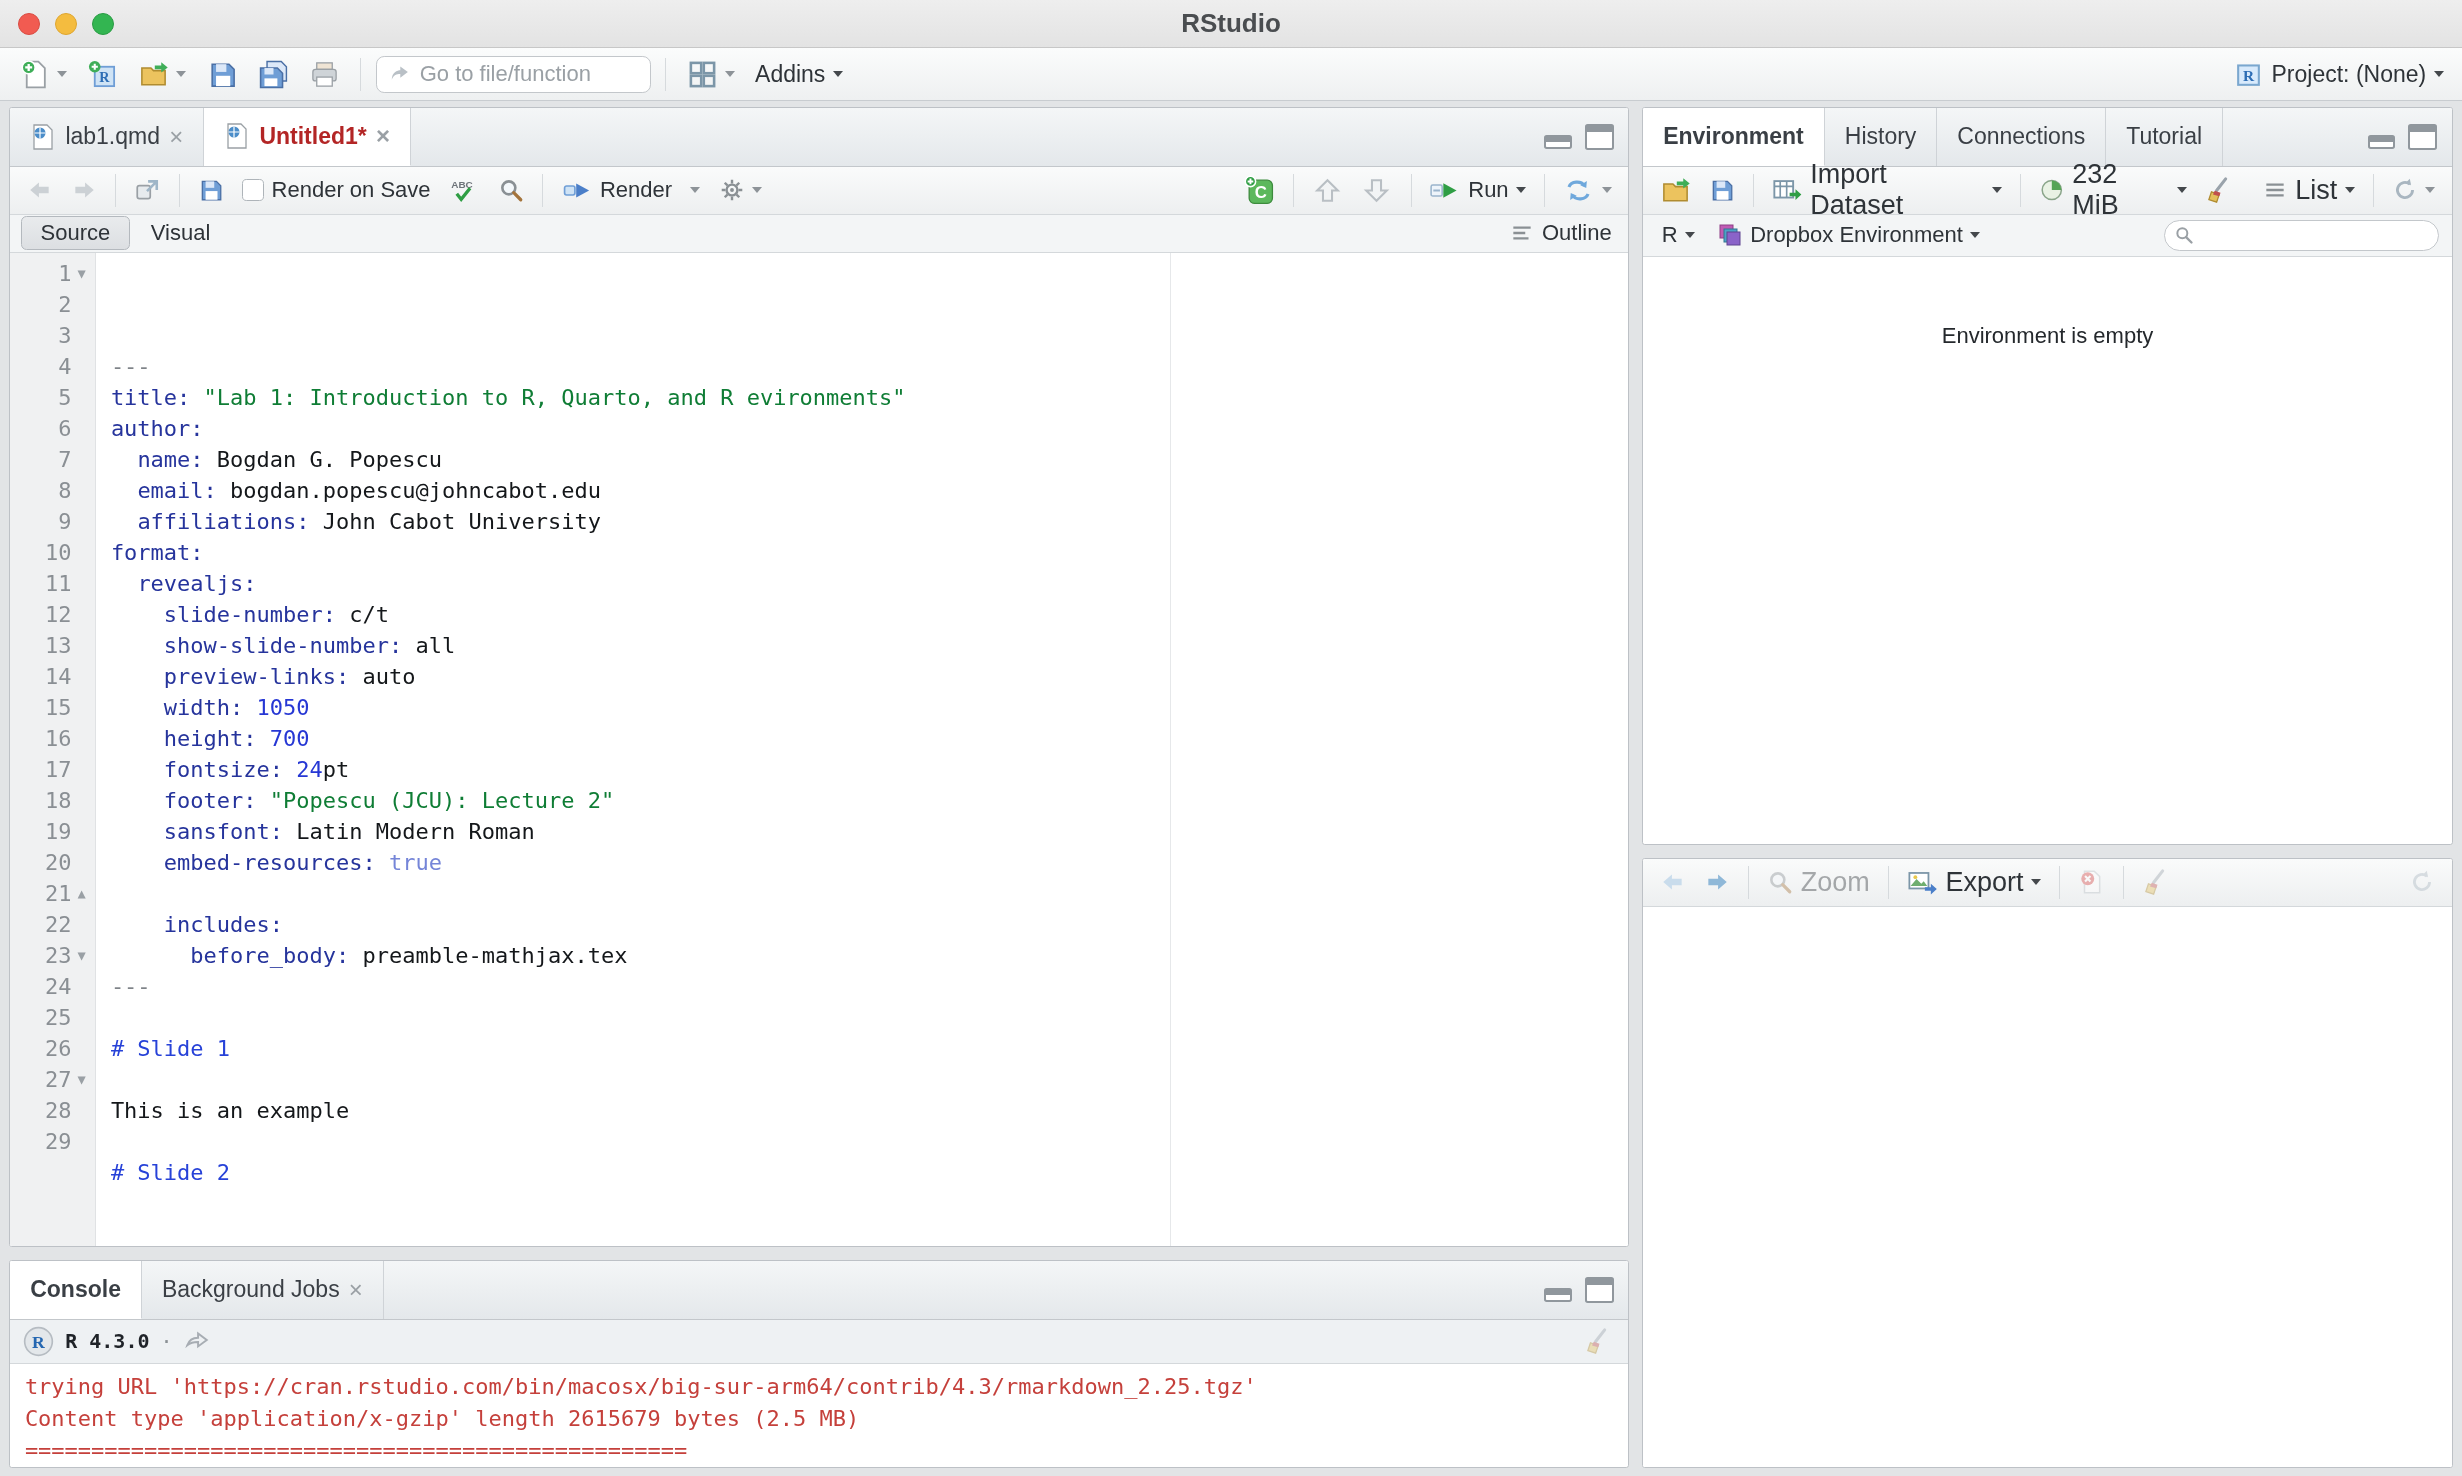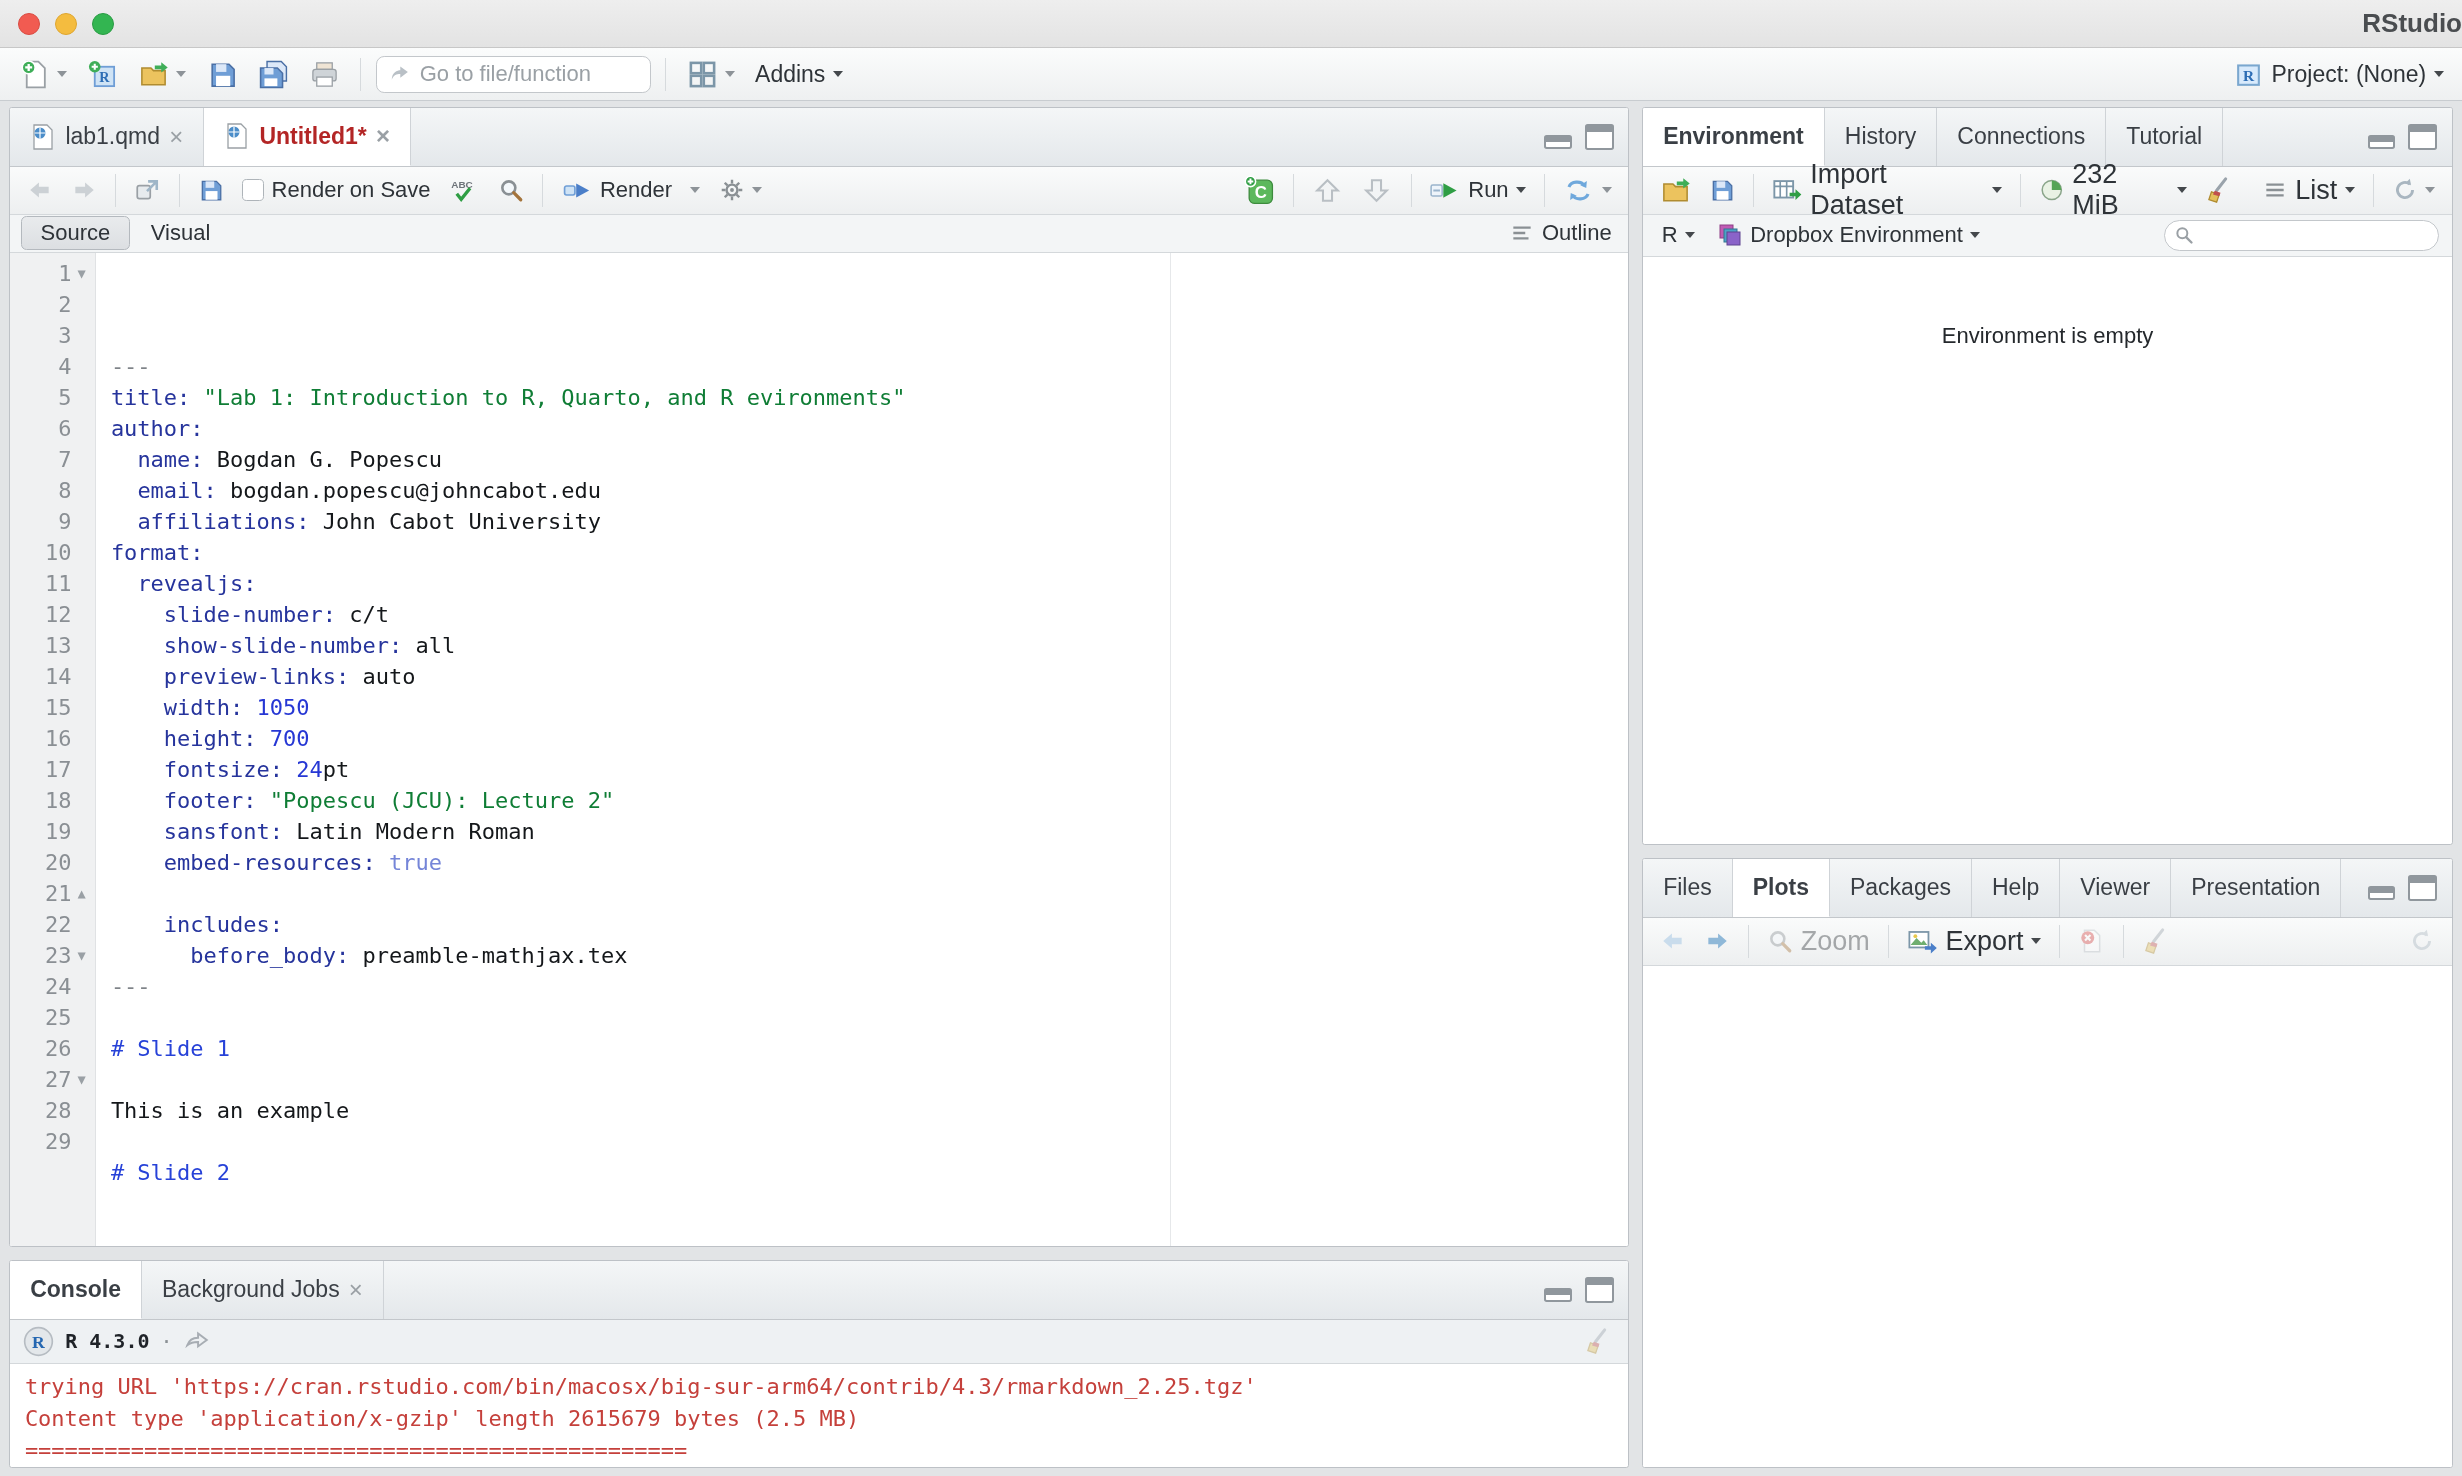--- a/index.html
+++ b/index.html
@@ -7,21 +7,21 @@
     font-family:"Liberation Sans", sans-serif; background:#e2e4e6; }
 
   
   .titlebar { height:48px; background:linear-gradient(#eeeeee,#e3e3e3);
     border-bottom:0.9px solid #c7c7c7; position:relative; display:flex; align-items:center; }
   .traffic { display:flex; gap:14.7px; margin-left:18.3px; }
   .tl { width:22px; height:22px; border-radius:50%; display:inline-block; }
   .tl.red { background:#f15b51; border:0.9px solid #d94c43; }
   .tl.yellow { background:#f4bc3f; border:0.9px solid #dfa62f; }
   .tl.green { background:#33b551; border:0.9px solid #2a9c44; }
-  .win-title { position:absolute; left:0; right:0; text-align:right;
+  .win-title { position:absolute; left:0; right:0; text-align:center;
     font-size:26px; font-weight:bold; color:#4a4d50; }
 
   
   .main-toolbar { height:53px; background:linear-gradient(#fbfcfc,#eef0f1);
     border-bottom:0.9px solid #c8ccd0; display:flex; align-items:center; padding:0 13px; gap:9.2px; }
   .tb-btn { display:flex; align-items:center; gap:7.3px; padding:3.7px 5.5px; border-radius:3.7px;
     font-size:23px; color:#2e3338; }
   .sep { width:0.9px; height:33px; background:#d6dadd; margin:0 5.5px; }
   .car { width:0; height:0; border-left:5.5px solid transparent; border-right:5.5px solid transparent;
     border-top:6.4px solid #44484c; display:inline-block; }
@@ -628,32 +628,20 @@
                 <circle cx="10" cy="10" r="6" fill="none" stroke="#9aa0a5" stroke-width="2.4"></circle>
                 <line x1="14.5" y1="14.5" x2="21" y2="21" stroke="#9aa0a5" stroke-width="2.8" stroke-linecap="round"></line>
               </svg>
             <input style="">
           </span>
         </div>
         <div class="env-empty">Environment is empty</div>
       </section>
 
       <section class="pane" style="flex:1;">
-        <div class="tabstrip" id="files-tabs">
-            <span class="tab">Files</span>
-            <span class="tab active">Plots</span>
-            <span class="tab">Packages</span>
-            <span class="tab">Help</span>
-            <span class="tab">Viewer</span>
-            <span class="tab">Presentation</span>
-            <span class="minmax">
-              <span class="mm-min"></span>
-              <span class="mm-max"></span>
-            </span>
-          </div>
         <div class="env-toolbar">
           <span class="ed-btn">
               <svg class="svgi sm" viewBox="0 0 24 24">
                 <path d="M11 5 L3 12 L11 19 V15 H20 V9 H11 Z" fill="#c9dcec"></path>
               </svg>
             </span>
           <span class="ed-btn">
               <svg class="svgi sm" viewBox="0 0 24 24">
                 <path d="M13 5 L21 12 L13 19 V15 H4 V9 H13 Z" fill="#8fb8d8"></path>
               </svg>

